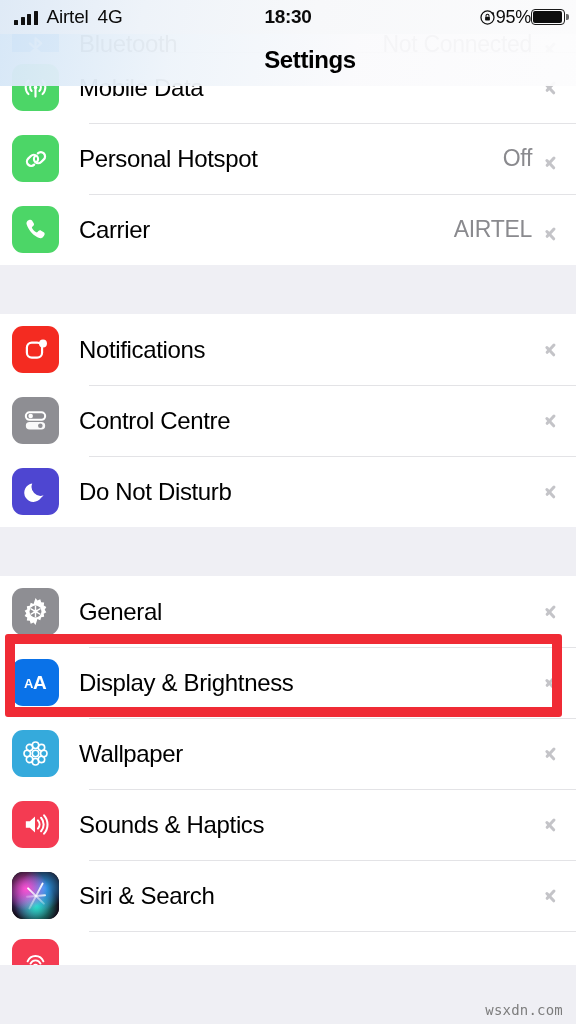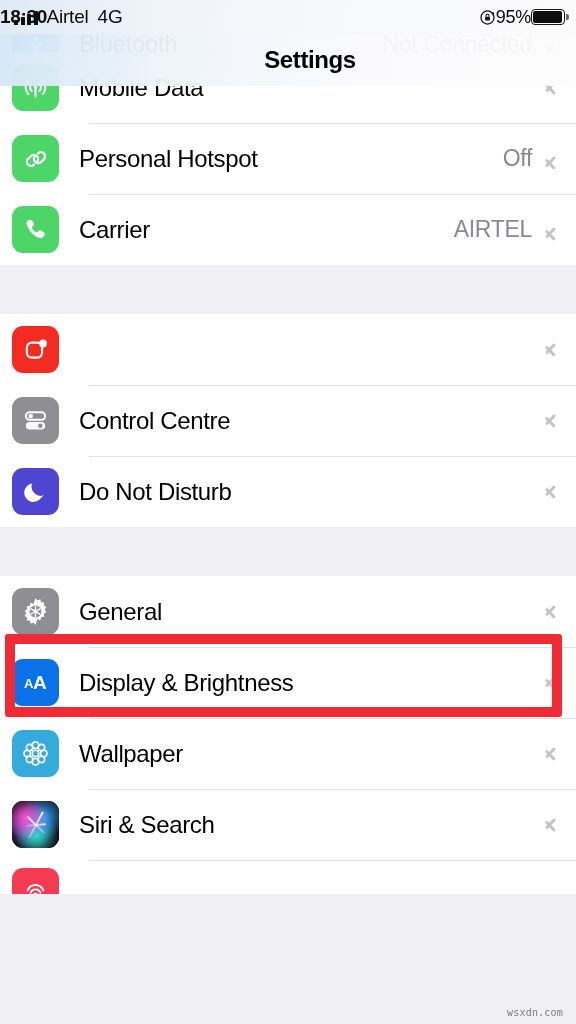--- a/index.html
+++ b/index.html
@@ -26,21 +26,21 @@
   }
   #sb-left { display:flex; align-items:center; margin-left:14px; gap:9px; }
   .bars { display:flex; align-items:flex-end; gap:2.5px; height:15px; }
   .bars i { display:block; width:4px; background:#111; border-radius:0.5px; }
   .bars i:nth-child(1){ height:5px; }
   .bars i:nth-child(2){ height:8px; }
   .bars i:nth-child(3){ height:11px; }
   .bars i:nth-child(4){ height:14px; }
   .sb-text { font-size:19px; color:#0b0b0b; letter-spacing:-0.2px; }
   #sb-center {
-    position:absolute; left:0; right:0; text-align:left;
+    position:absolute; left:0; right:0; text-align:center;
     font-size:19px; font-weight:bold; color:#0b0b0b; letter-spacing:-0.3px;
   }
   #sb-right {
     margin-left:auto; margin-right:11px;
     display:flex; align-items:center; 
   }
   .rot-lock { width:17px; height:17px; position:relative; }
   #batt-pct { font-size:18px; color:#0b0b0b; letter-spacing:-0.3px; }
   .battery { width:34px; height:16px; position:relative; }
   .battery .shell {
@@ -172,21 +172,21 @@
     border-radius:3px;
     z-index:40;
     pointer-events:none;
   }
 
   
   #watermark {
     position:absolute; right:13px; bottom:6px;
     z-index:45;
     font-family:"DejaVu Sans Mono", monospace;
-    font-size:10px; color:#7d7d7d; letter-spacing:0.2px;
+    font-size:14px; color:#7d7d7d; letter-spacing:0.2px;
   }
 </style>
 </head>
 <body>
 
 <div id="phone">
 
   <div id="list">
 
     <div class="group">
@@ -252,20 +252,21 @@
 
     <div class="group">
 
       <div class="row">
         <div class="icon ic-notifications">
           <svg width="28" height="28" viewBox="0 0 24 24">
             <rect x="4.2" y="5.6" width="13" height="13" rx="4.2" fill="none" stroke="#fff" stroke-width="1.9"></rect>
             <circle cx="18" cy="6.4" r="3.4" fill="#fff"></circle>
           </svg>
         </div>
+        <div class="label">Notifications</div>
         <div class="right">
           <div class="value"></div>
           <div class="chev"></div>
         </div>
       </div>
 
       <div class="row">
         <div class="icon ic-controlcentre">
           <svg width="29" height="29" viewBox="0 0 24 24">
             <rect x="4" y="5.2" width="16" height="6.2" rx="3.1" fill="none" stroke="#fff" stroke-width="1.7"></rect>
@@ -346,20 +347,33 @@
             </g>
           </svg>
         </div>
         <div class="label">Wallpaper</div>
         <div class="right">
           <div class="value"></div>
           <div class="chev"></div>
         </div>
       </div>
 
+      <div class="row">
+        <div class="icon ic-sounds">
+          <svg width="29" height="29" viewBox="0 0 24 24">
+            <path d="M4 9.4h3.3L11.6 5.4v13.2L7.3 14.6H4z" fill="#fff"></path>
+            <path d="M14 8.6a5 5 0 010 6.8M16.6 6.4a8.4 8.4 0 010 11.2M19.1 4.4a11.6 11.6 0 010 15.2" fill="none" stroke="#fff" stroke-width="1.7" stroke-linecap="round"></path>
+          </svg>
+        </div>
+        <div class="label">Sounds &amp; Haptics</div>
+        <div class="right">
+          <div class="value"></div>
+          <div class="chev"></div>
+        </div>
+      </div>
 
       <div class="row">
         <div class="icon ic-siri">
           <div class="siri-orb">
             <span class="spark a"></span>
             <span class="spark b"></span>
             <span class="spark c"></span>
           </div>
         </div>
         <div class="label">Siri &amp; Search</div>

